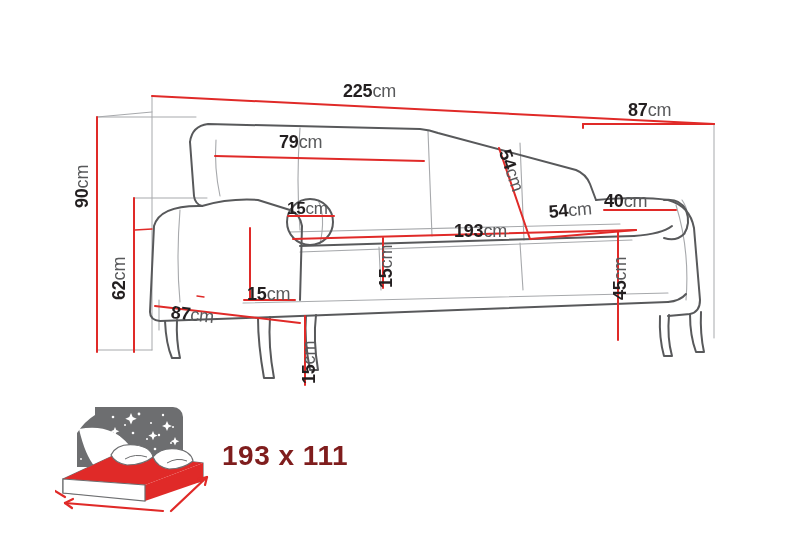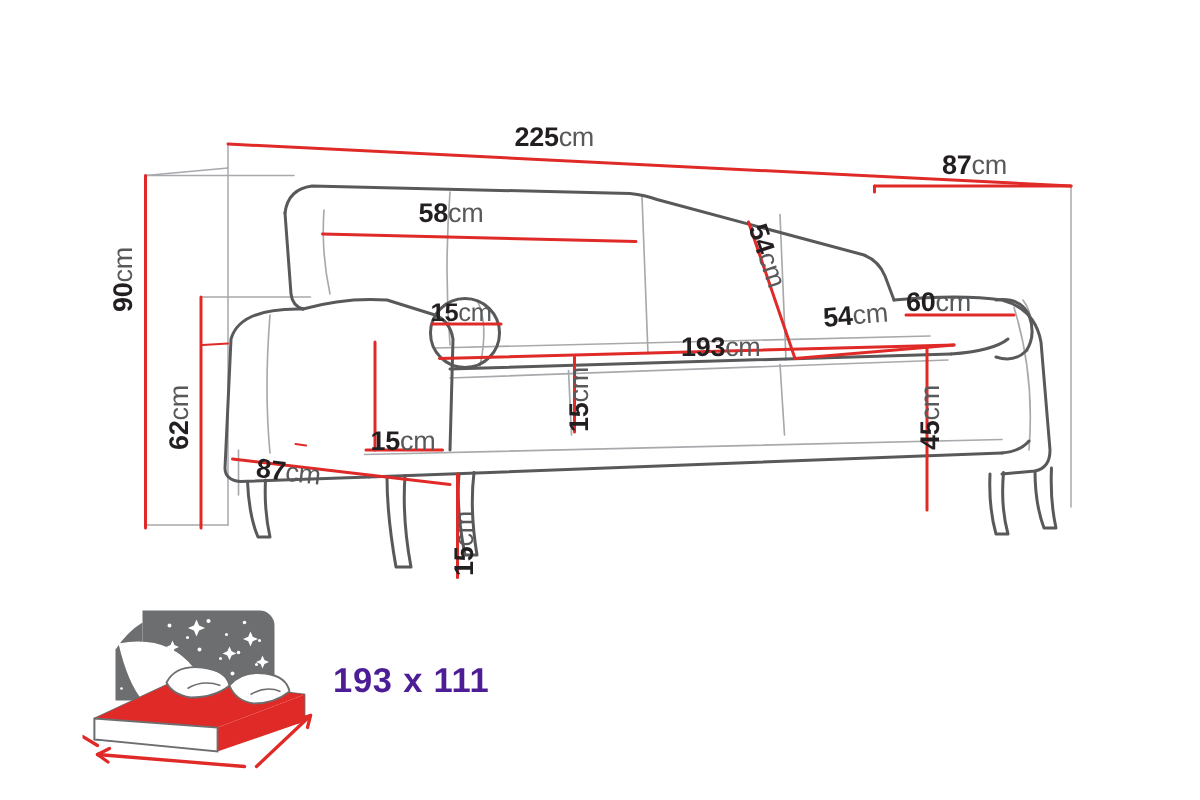--- a/index.html
+++ b/index.html
@@ -26,23 +26,23 @@
   .dim .unit{
     font-weight:normal;
     color:#58595b;
     letter-spacing:-0.2px;
   }
   .dim.sz18 .num,.dim.sz18 .unit{font-size:18px;}
   .dim.sz17 .num,.dim.sz17 .unit{font-size:17px;}
 
   .bedsize{
     position:absolute;
-    color:#4c1d95;
+    color:#7f1d1d;
     font-weight:bold;
-    font-size:23px;
+    font-size:28px;
     letter-spacing:0.5px;
     white-space:nowrap;
   }
 </style>
 </head>
 <body>
 
 <div id="stage">
 
   <svg width="800" height="533" viewBox="0 0 800 533">
@@ -204,21 +204,21 @@
 
   <div class="dim sz18" style="left:343px;top:82px;">
     <span class="num">225</span><span class="unit">cm</span>
   </div>
 
   <div class="dim sz18" style="left:628px;top:101px;">
     <span class="num">87</span><span class="unit">cm</span>
   </div>
 
   <div class="dim sz18" style="left:279px;top:133px;">
-    <span class="num">58</span><span class="unit">cm</span>
+    <span class="num">79</span><span class="unit">cm</span>
   </div>
 
   <div class="dim sz18" style="left:73px;top:208px;transform:rotate(-90deg);transform-origin:left top;">
     <span class="num">90</span><span class="unit">cm</span>
   </div>
 
   <div class="dim sz18" style="left:110px;top:300px;transform:rotate(-90deg);transform-origin:left top;">
     <span class="num">62</span><span class="unit">cm</span>
   </div>
 
@@ -232,21 +232,21 @@
 
   <div class="dim sz18" style="left:513px;top:147px;transform:rotate(71deg);transform-origin:left top;">
     <span class="num">54</span><span class="unit">cm</span>
   </div>
 
   <div class="dim sz18" style="left:548px;top:203px;transform:rotate(-5deg);transform-origin:left top;">
     <span class="num">54</span><span class="unit">cm</span>
   </div>
 
   <div class="dim sz18" style="left:604px;top:192px;">
-    <span class="num">60</span><span class="unit">cm</span>
+    <span class="num">40</span><span class="unit">cm</span>
   </div>
 
   <div class="dim sz18" style="left:611px;top:300px;transform:rotate(-90deg);transform-origin:left top;">
     <span class="num">45</span><span class="unit">cm</span>
   </div>
 
   <div class="dim sz18" style="left:172px;top:303px;transform:rotate(7deg);transform-origin:left top;">
     <span class="num">87</span><span class="unit">cm</span>
   </div>
 

